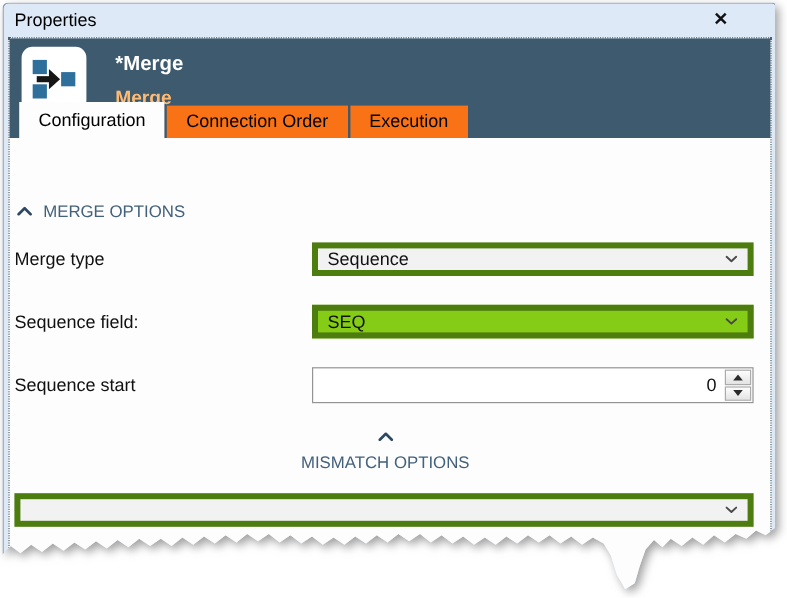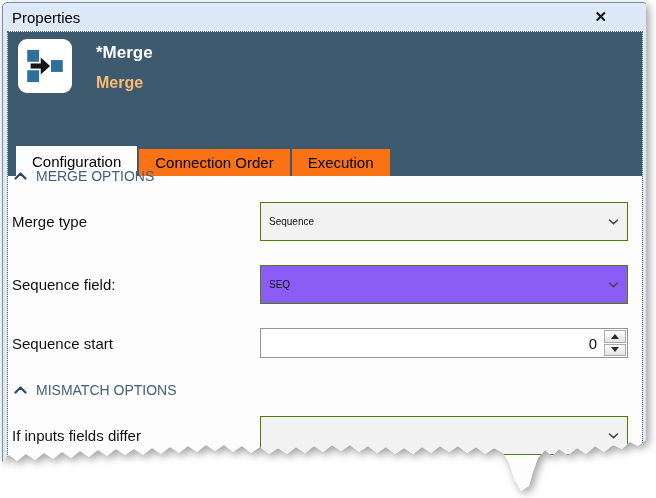--- a/index.html
+++ b/index.html
@@ -19,38 +19,38 @@
       330px 443px,321px 450px,312px 444px,303px 451px,294px 445px,285px 452px,276px 446px,267px 452px,
       258px 445px,249px 451px,240px 444px,231px 450px,222px 443px,213px 449px,204px 443px,195px 450px,
       186px 444px,177px 451px,168px 445px,159px 452px,150px 446px,141px 453px,132px 447px,123px 453px,
       114px 447px,105px 454px,96px 448px,87px 455px,78px 449px,69px 456px,60px 450px,51px 457px,
       42px 451px,33px 458px,24px 452px,15px 459px,7px 453px,0px 460px);
   }
   .titlebar{height:28px;display:flex;align-items:center;padding:0 9px;}
   .titlebar-title{font-size:15px;color:#000;}
   .close-btn{position:absolute;top:6px;right:40px;font-size:15px;font-weight:bold;color:#111;cursor:pointer;line-height:1;}
   .panel{position:absolute;left:4px;right:4px;top:28px;bottom:0;border:1px dotted #4f5f6b;background:#fdfdfd;}
-  .dark-header{background:#3e5a6e;height:144px;position:relative;}
+  .dark-header{background:#3e5a6e;height:83px;position:relative;}
   .icon-box{position:absolute;left:10px;top:7px;width:54px;height:54px;background:#fff;border-radius:9px;
     display:flex;align-items:center;justify-content:center;}
   .hdr-title{position:absolute;left:88px;top:11px;color:#ffffff;font-weight:bold;font-size:17px;}
   .hdr-sub{position:absolute;left:88px;top:42px;color:#fdba74;font-size:16px;font-weight:bold;}
   .tabstrip{position:absolute;left:8px;bottom:0;display:flex;align-items:flex-end;}
   .tab{font-size:15px;padding:0 16px;display:flex;align-items:center;white-space:nowrap;cursor:pointer;}
   .tab.active{background:#fdfdfd;color:#000;height:30px;}
   .tab.inactive{background:#f97316;color:#000;height:27px;margin-left:2px;}
   .content{position:absolute;top:112px;left:0;right:0;bottom:0;padding:24px 14px 0 4px;box-sizing:border-box;}
   .section-hdr{display:flex;align-items:center;gap:9px;margin:0 0 18px 2px;color:#44617c;font-size:14px;cursor:pointer;}
-  .section-hdr.second{margin-top:8px;}
+  .section-hdr.second{margin-top:8px;flex-direction:column;}
   .row{display:flex;align-items:center;margin-bottom:24px;}
   .row .lbl{width:248px;flex:none;font-size:15px;color:#111;}
-  .control{flex:1;height:39px;border:1px solid #4d7c0f;box-sizing:border-box;position:relative;
-    display:flex;align-items:center;font-size:10px;color:#111;cursor:pointer;}
+  .control{flex:1;height:28px;border:5px solid #4d7c0f;box-sizing:border-box;position:relative;
+    display:flex;align-items:center;font-size:15px;color:#111;cursor:pointer;}
   .combo-gray{background:#f2f2f2;}
-  .combo-white{background:#8b5cf6;}
+  .combo-white{background:#84cc16;}
   .control .val{padding-left:8px;flex:1;}
   .chev{position:absolute;right:8px;top:50%;transform:translateY(-50%);display:flex;}
   .numwrap{flex:1;position:relative;height:30px;border:1px solid #949494;background:#fff;box-sizing:border-box;}
   .num-input{position:absolute;left:0;top:0;width:100%;height:100%;border:0;box-sizing:border-box;
     text-align:right;padding-right:30px;font-size:15px;font-family:"Liberation Sans",sans-serif;
     background:transparent;outline:none;color:#111;}
   .spin{position:absolute;right:1px;top:1px;bottom:1px;width:22px;display:flex;flex-direction:column;gap:1px;}
   .spin .spin-btn{flex:1;border:1px solid #ababab;background:linear-gradient(#fdfdfd,#e3e3e3);
     display:flex;align-items:center;justify-content:center;padding:0;cursor:pointer;}
   .tri-up{width:0;height:0;border-left:4px solid transparent;border-right:4px solid transparent;border-bottom:5px solid #2b2b2b;}
@@ -148,21 +148,20 @@
         <div class="section-hdr second">
           <span style="display:flex;">
             <svg width="13" height="8" viewBox="0 0 13 8">
                 <polyline points="1.5,6.5 6.5,1.5 11.5,6.5" fill="none" stroke="#2c4862" stroke-width="2.2" stroke-linecap="round" stroke-linejoin="round"></polyline>
               </svg>
           </span>
           <span>MISMATCH OPTIONS</span>
         </div>
 
         <div class="row">
-          <span class="lbl">If inputs fields differ</span>
           <div class="control combo-gray">
             <span class="chev">
               <svg width="11" height="7" viewBox="0 0 11 7">
                   <polyline points="1.5,1.5 5.5,5.2 9.5,1.5" fill="none" stroke="#4a4a4a" stroke-width="1.6" stroke-linecap="round" stroke-linejoin="round"></polyline>
                 </svg>
             </span>
           </div>
         </div>
 
       </div>

